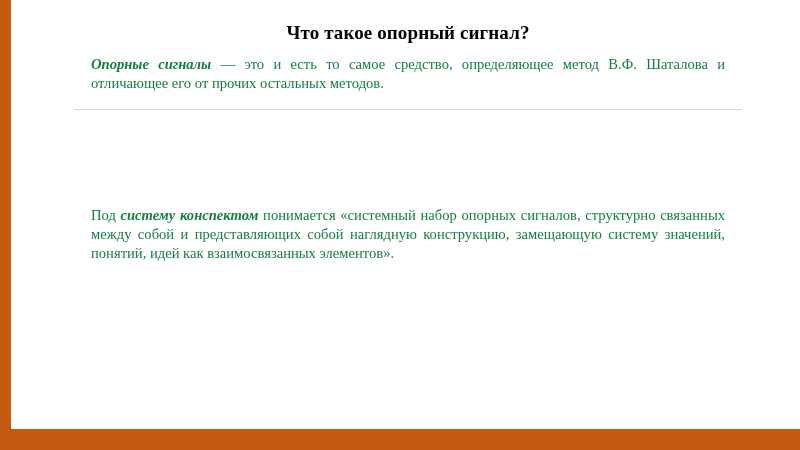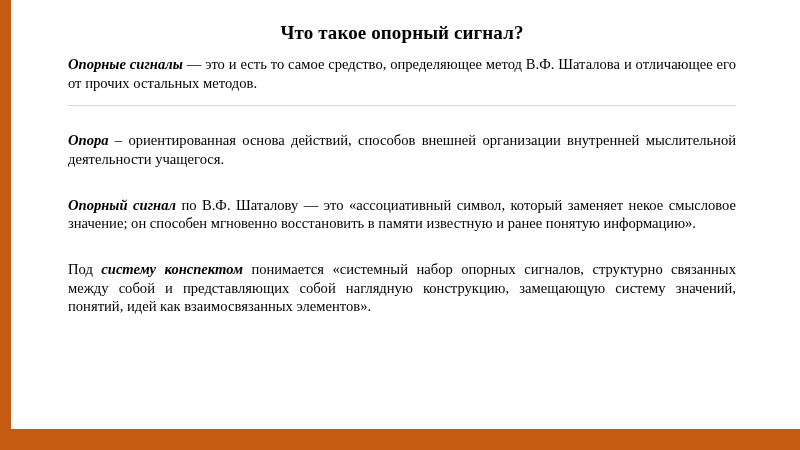--- a/index.html
+++ b/index.html
@@ -33,40 +33,40 @@
   .accent-bar-bottom {
     position: absolute;
     left: 0;
     bottom: 0;
     width: 800px;
     height: 21px;
     background: #c55a11;
   }
   .content {
     position: absolute;
-    left: 68px;
+    left: 74px;
     top: 22px;
     width: 668px;
   }
   .slide-title {
     text-align: center;
     font-family: "Liberation Serif", serif;
     font-weight: bold;
     font-size: 19px;
     color: #000000;
     margin: 0 0 11px 0;
     letter-spacing: 0.1px;
   }
   .para {
     font-family: "Liberation Serif", serif;
     font-size: 14.6px;
-    color: #000000;
+    color: #15803d;
     line-height: 1.28;
     text-align: justify;
-    margin: 0;
+    margin: 17px;
   }
   .para.p1 {
     margin-top: 2px;
   }
   .divider {
     border: none;
     border-top: 1px solid #d9d9d9;
     margin: 13px 0 0 0;
     width: 100%;
   }
@@ -95,29 +95,23 @@
     <h1 class="slide-title">Что такое опорный сигнал?</h1>
 
     <p class="para p1">
       <span class="bi">Опорные сигналы</span><span> — это и есть то самое средство, определяющее метод В.Ф. Шаталова и отличающее его от прочих остальных методов.</span>
     </p>
 
     <hr class="divider">
 
     <div class="gap-a"></div>
 
-    <p class="para">
-      <span class="bi">Опора</span><span> – ориентированная основа действий, способов внешней организации внутренней мыслительной деятельности учащегося.</span>
-    </p>
 
     <div class="gap-b"></div>
 
-    <p class="para justify-wide">
-      <span class="bi">Опорный сигнал</span><span> по В.Ф. Шаталову — это «ассоциативный символ, который заменяет некое смысловое значение; он способен мгновенно восстановить в памяти известную и ранее понятую информацию».</span>
-    </p>
 
     <div class="gap-c"></div>
 
     <p class="para justify-wide">
       <span>Под </span><span class="bi">систему конспектом</span><span> понимается «системный набор опорных сигналов, структурно связанных между собой и представляющих собой наглядную конструкцию, замещающую систему значений, понятий, идей как взаимосвязанных элементов».</span>
     </p>
 
   </div>
 </div>
 

